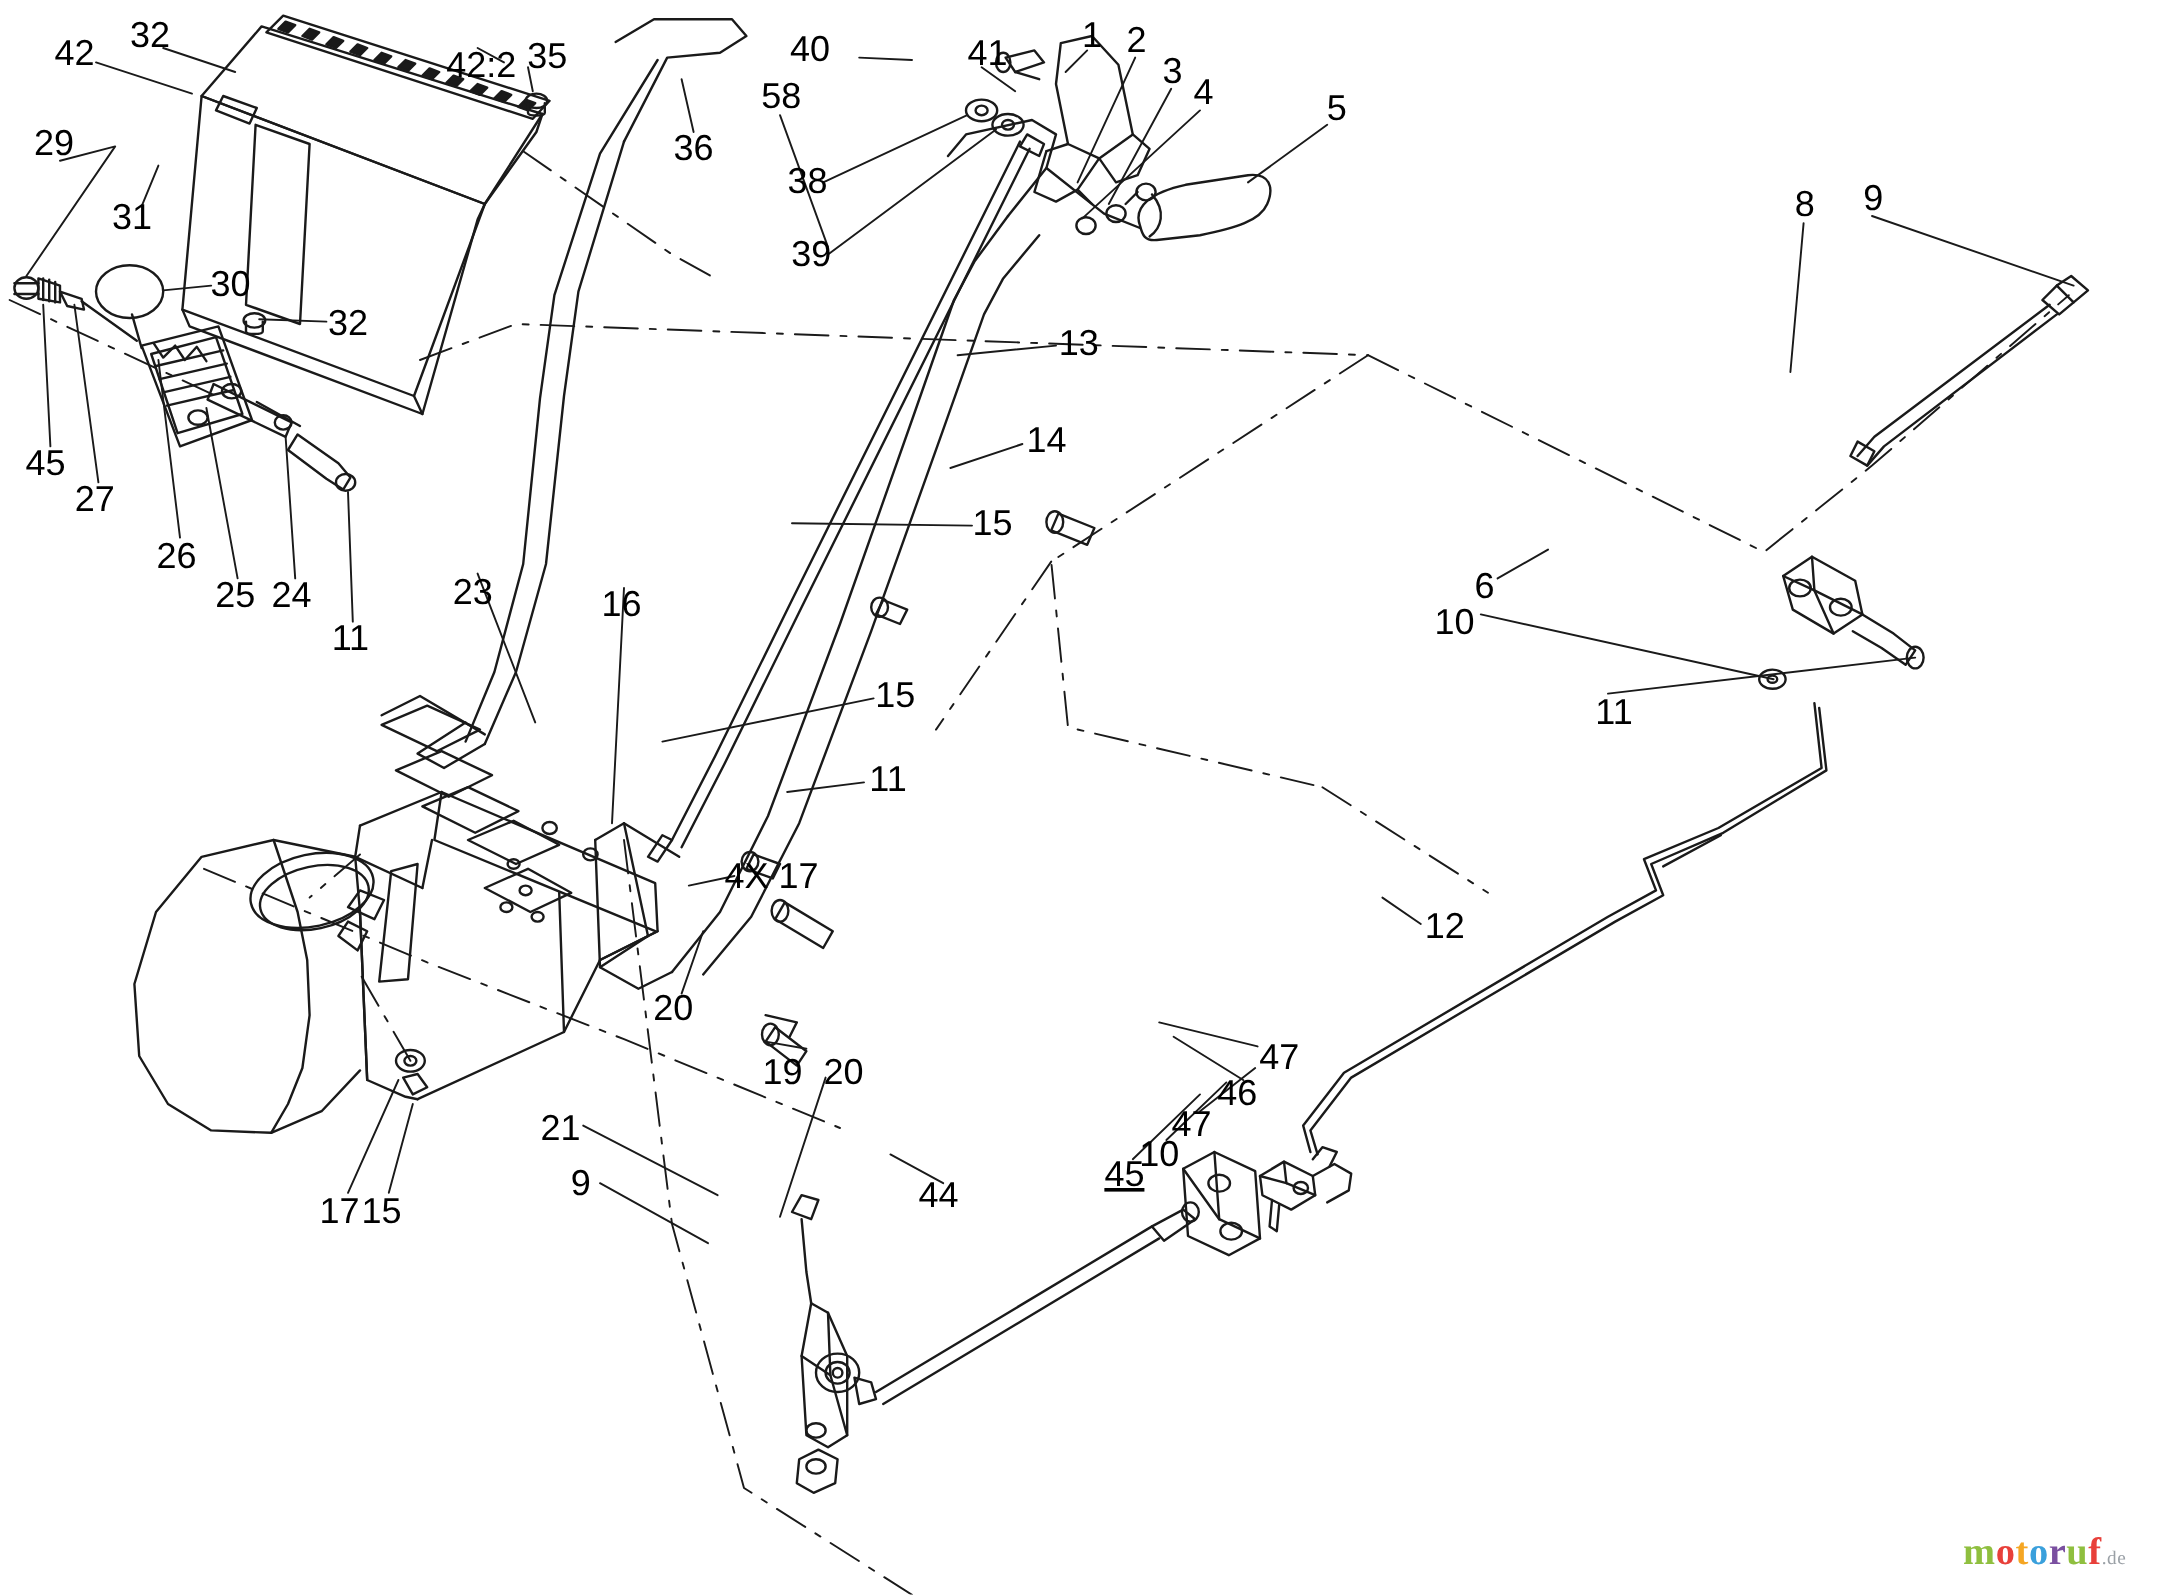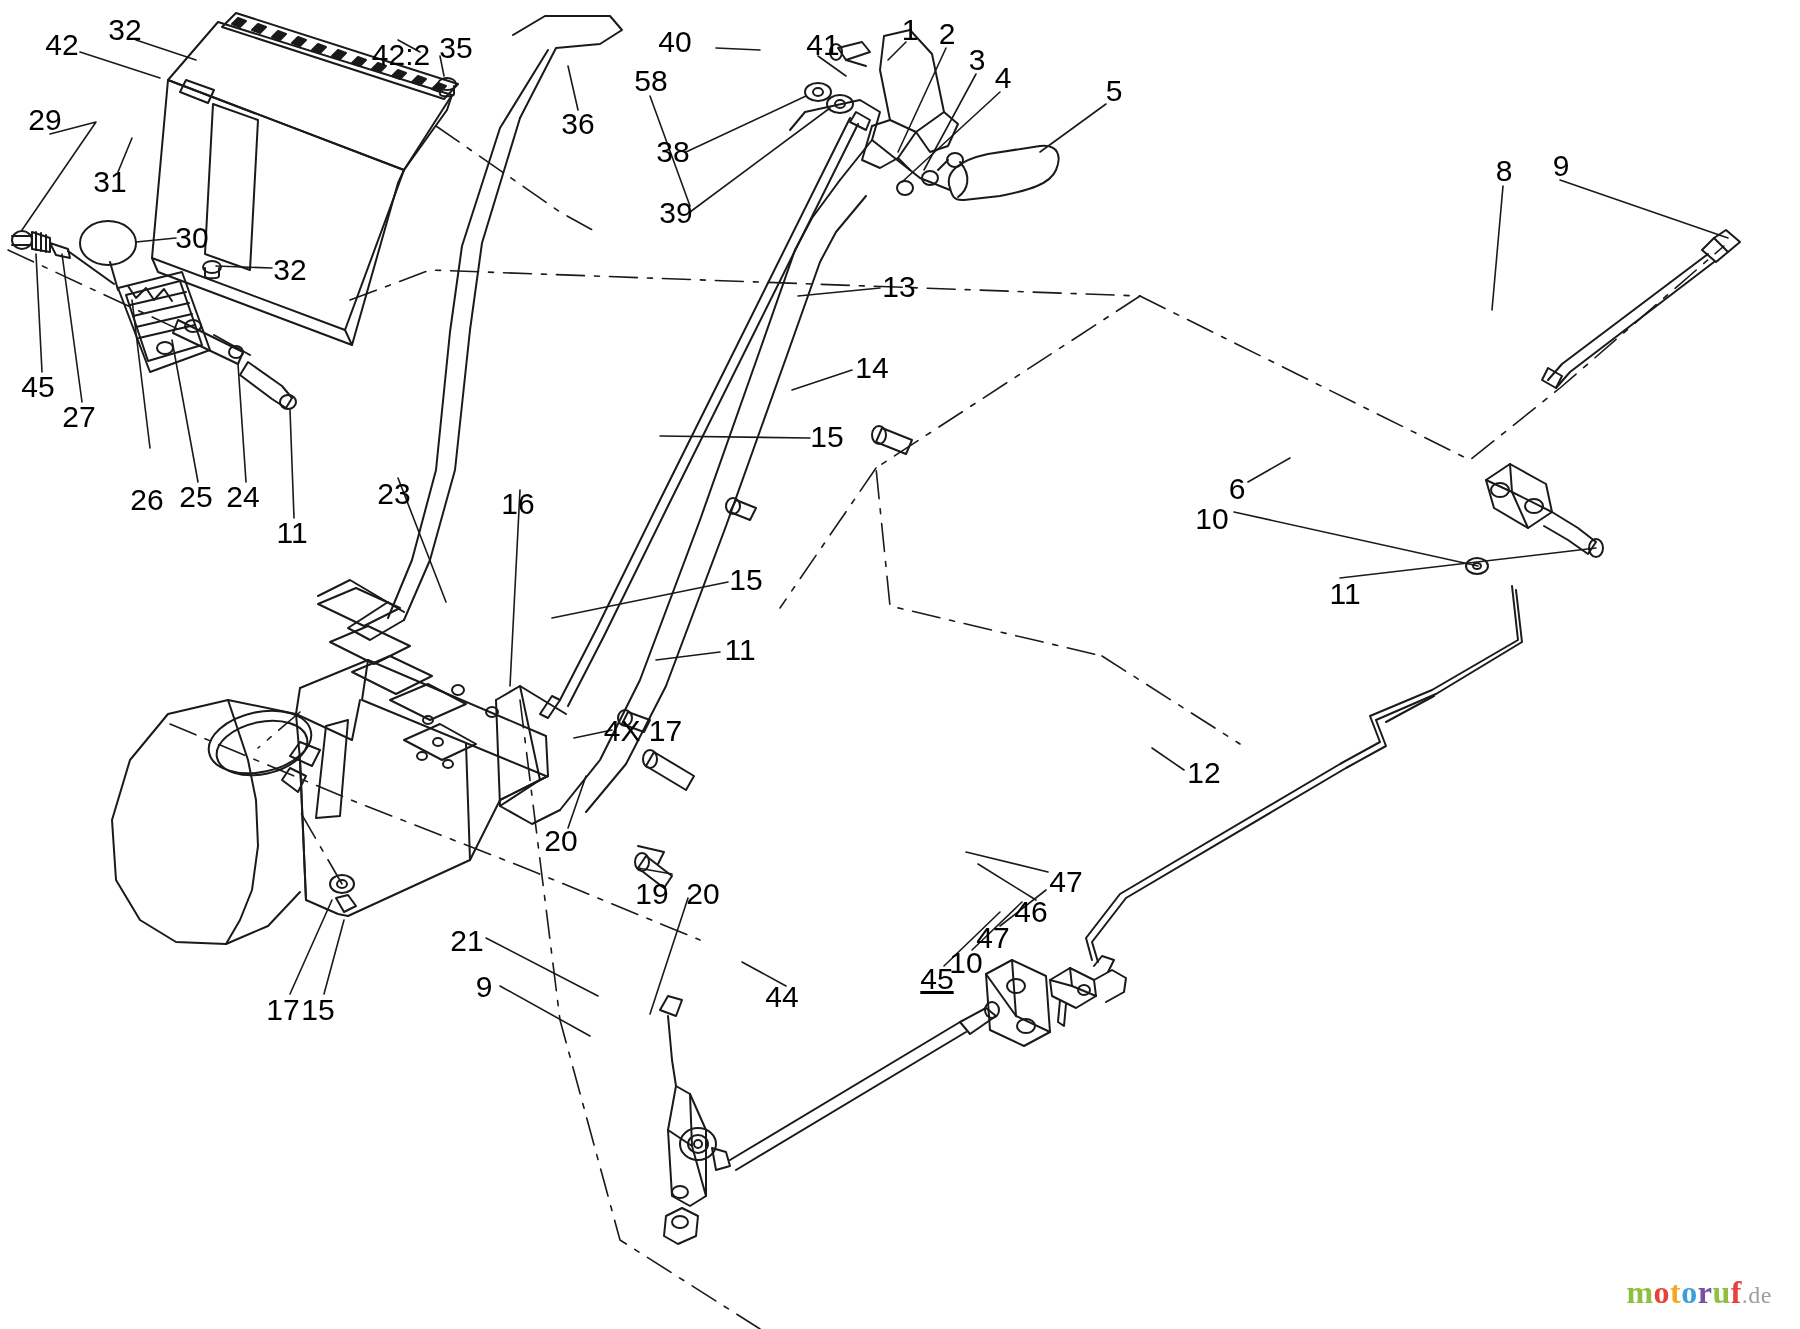--- a/index.html
+++ b/index.html
@@ -41,21 +41,21 @@
     letter-spacing: 0.5px;
     user-select: none;
   }
   #watermark .m { color: #8fbf3f; font-weight: bold; }
   #watermark .o1 { color: #e8403a; font-weight: bold; }
   #watermark .t { color: #f5a623; font-weight: bold; }
   #watermark .o2 { color: #3aa0dc; font-weight: bold; }
   #watermark .r { color: #7a4fa0; font-weight: bold; }
   #watermark .u { color: #8fbf3f; font-weight: bold; }
   #watermark .f { color: #e8403a; font-weight: bold; }
-  #watermark .de { color: #9aa0a6; font-size: 24px; }
+  #watermark .de { color: #9aa0a6; font-size: 16px; }
 </style>
 </head>
 <body>
 
 <div id="page">
 
   <svg id="diagram-svg" viewBox="0 0 1800 1329" xmlns="http://www.w3.org/2000/svg">
     <g fill="none" stroke="#1a1a1a" stroke-width="2" stroke-linecap="round" stroke-linejoin="round">
 
       <g>
@@ -369,21 +369,21 @@
   <div class="callout" style="left:1003px; top:78px;">4</div>
   <div class="callout" style="left:1114px; top:91px;">5</div>
   <div class="callout" style="left:1504px; top:171px;">8</div>
   <div class="callout" style="left:1561px; top:166px;">9</div>
   <div class="callout" style="left:45px; top:120px;">29</div>
   <div class="callout" style="left:110px; top:182px;">31</div>
   <div class="callout" style="left:192px; top:238px;">30</div>
   <div class="callout" style="left:290px; top:270px;">32</div>
   <div class="callout" style="left:38px; top:387px;">45</div>
   <div class="callout" style="left:79px; top:417px;">27</div>
-  <div class="callout" style="left:147px; top:464px;margin-top:36px;">26</div>
+  <div class="callout" style="left:147px; top:464px;">26</div>
   <div class="callout" style="left:196px; top:497px;">25</div>
   <div class="callout" style="left:243px; top:497px;">24</div>
   <div class="callout" style="left:292px; top:533px;">11</div>
   <div class="callout" style="left:394px; top:494px;">23</div>
   <div class="callout" style="left:518px; top:504px;">16</div>
   <div class="callout" style="left:899px; top:287px;">13</div>
   <div class="callout" style="left:872px; top:368px;">14</div>
   <div class="callout" style="left:827px; top:437px;">15</div>
   <div class="callout" style="left:746px; top:580px;">15</div>
   <div class="callout" style="left:740px; top:650px;">11</div>

